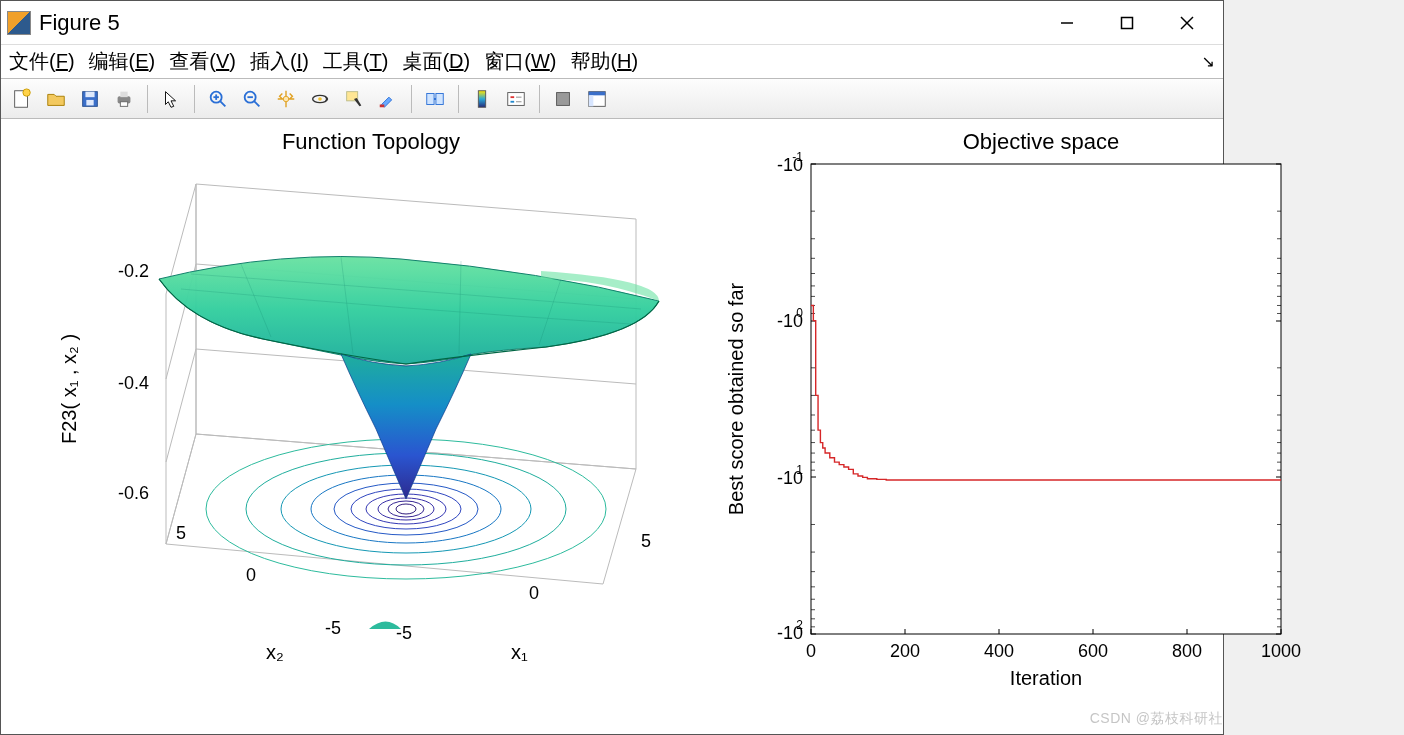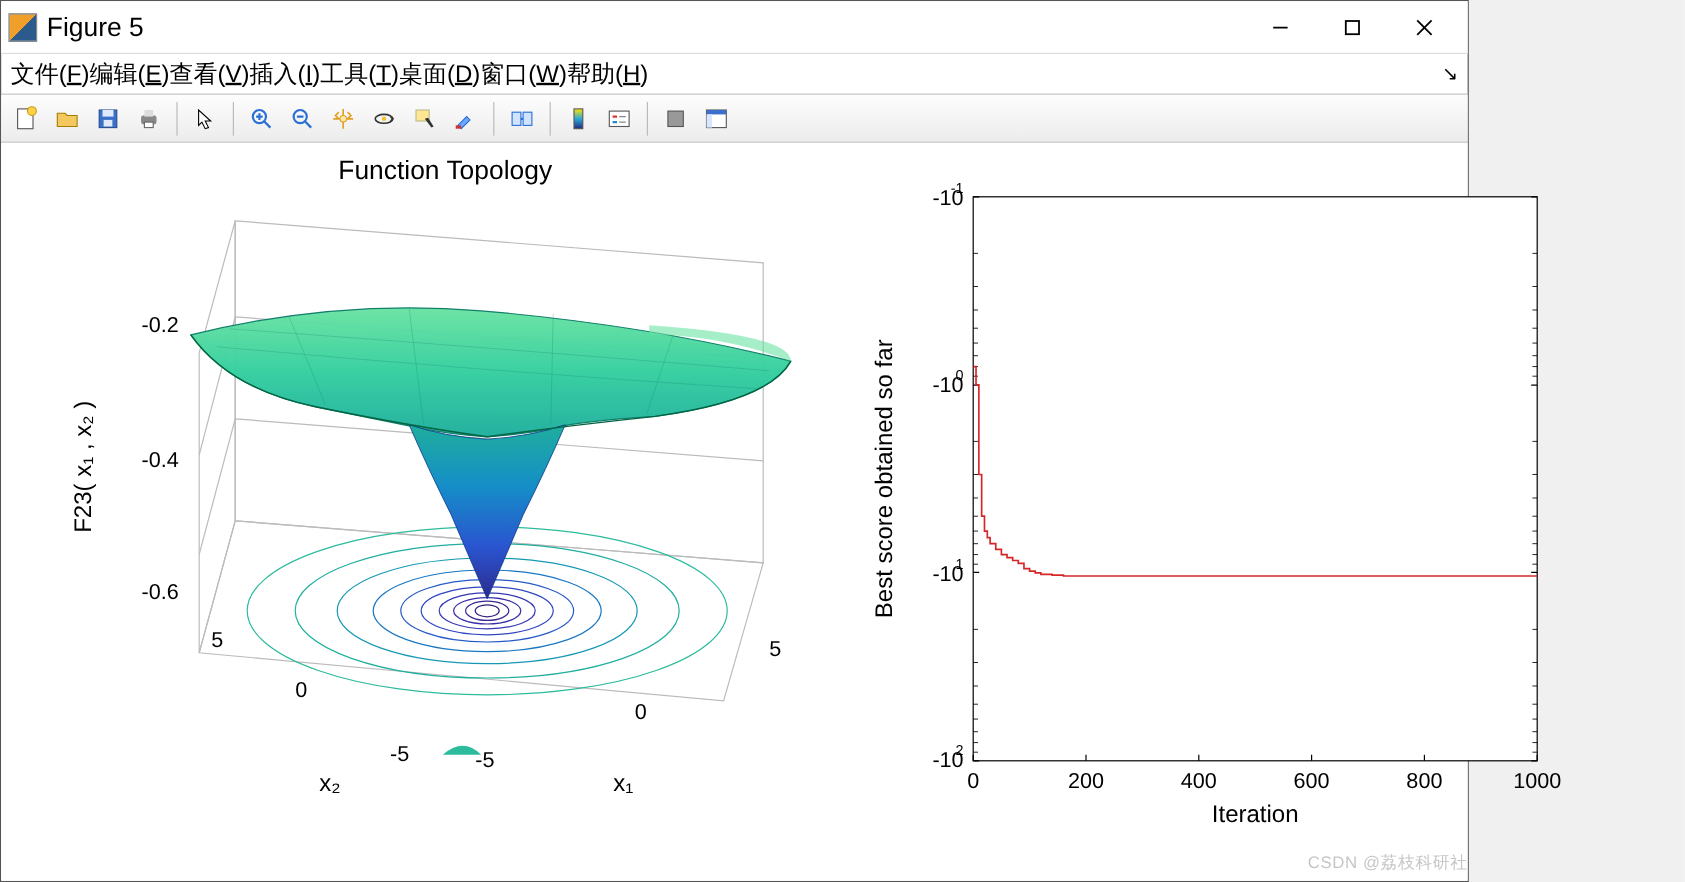--- a/index.html
+++ b/index.html
@@ -41,20 +41,21 @@
     width: 60px; height: 40px;
     display: flex; align-items: center; justify-content: center;
     font-size: 18px;
   }
   .win-btn svg { width: 16px; height: 16px; }
   .menubar {
     height: 34px;
     display: flex;
     align-items: center;
     padding: 0 8px;
+    gap: 14px;
     border-bottom: 1px solid #bbb;
     font-size: 20px;
   }
   .menubar .menu-item u { text-decoration: underline; }
   .menubar .dock-arrow { margin-left: auto; font-size: 16px; }
   .toolbar {
     height: 40px;
     display: flex;
     align-items: center;
     padding: 2px 6px;
@@ -348,20 +349,21 @@
           <path d="M520 150 L498 216"></path>
         </g>
 
         <path d="M118 150 Q150 195 222 210 Q300 226 365 235 Q430 226 505 218 Q600 205 618 172" fill="none" stroke="#064" stroke-width="1.2"></path>
 
         <path d="M328 500 Q345 485 360 500 Z" fill="#2dbb9d"></path>
       </svg>
     </div>
 
     <div class="plot-wrap" style="left:720px; top:10px; width:640px; height:580px;">
+      <div class="plot-title" style="position:absolute;left:0;right:0;top:0;">Objective space</div>
       <svg viewBox="0 0 640 580" width="640" height="580">
         <defs>
             <clipPath id="clipR">
               <rect x="90" y="35" width="470" height="470"></rect>
             </clipPath>
           </defs>
 
         <rect x="90" y="35" width="470" height="470" fill="#fff" stroke="#000"></rect>
 
         <g font-size="18" text-anchor="end">

